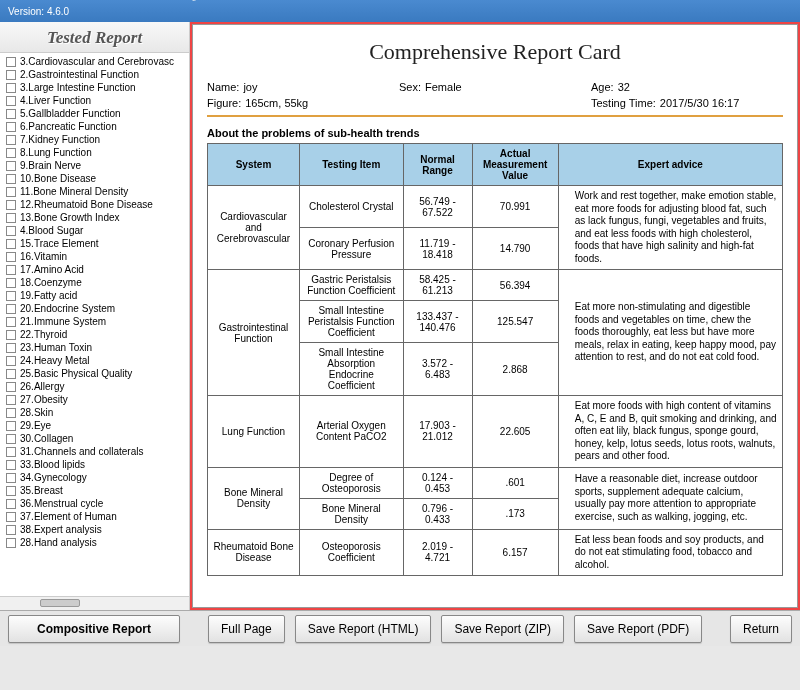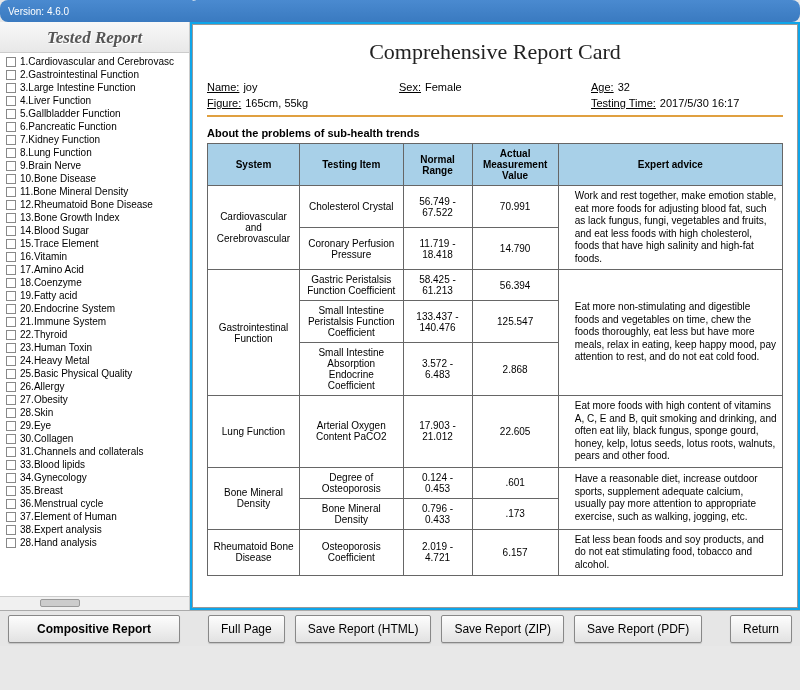--- a/index.html
+++ b/index.html
@@ -1,32 +1,32 @@
 <!DOCTYPE html>
 <html><head>
 <meta charset="utf-8">
 <style>
 * { box-sizing: border-box; margin: 0; padding: 0; }
 body { font-family: Arial, sans-serif; font-size: 11px; background: #e8e8e8; width: 800px; height: 690px; overflow: hidden; }
-.topbar { height: 19px; background: linear-gradient(#4a8ad0,#3a7ac0); color: #fff; font-size: 10px; padding: 11px 8px; display: flex; align-items: center; border-radius: 8px; }
+.topbar { height: 19px; background: linear-gradient(#4a8ad0,#3a7ac0); color: #fff; font-size: 10px; padding: 11px 8px; display: flex; align-items: center; }
 .topbar .ver { margin-right: 30px; }
 .topbar .menu { display: flex; gap: 20px; color: #cde; font-size: 10px; margin-left: 80px; flex-direction: column; }
 .container { display: flex; height: 588px; background: #f5f5f5; }
 .sidebar { width: 190px; border-right: 1px solid #ccc; background: #fff; display: flex; flex-direction: column; }
 .panel-title { font-family: Georgia, serif; font-size: 17px; font-style: italic; font-weight: bold; color: #555; text-align: center; padding: 6px 0 4px; background: linear-gradient(#f8f8f8,#e8e8e8); border-bottom: 1px solid #ccc; text-shadow: 1px 1px 0 #fff; }
 .tree { flex: 1; overflow-y: auto; padding: 2px 4px; }
 .tree-item { display: flex; align-items: center; padding: 1px 2px; font-size: 10px; white-space: nowrap; cursor: pointer; }
 .tree-icon { width: 10px; height: 10px; border: 1px solid #888; margin-right: 4px; background: #fff; flex-shrink: 0; }
 .scroll-stub { height: 14px; border-top: 1px solid #ccc; background: #f0f0f0; position: relative; }
 .scroll-stub .thumb { position: absolute; left: 40px; top: 2px; width: 40px; height: 8px; background: #ccc; border: 1px solid #999; border-radius: 2px; }
-.main { flex: 1; background: #0ea5e9; display: flex; }
+.main { flex: 1; background: #ef4444; display: flex; }
 .report-area { flex: 1; background: #fff; margin: 2px; padding: 8px 14px; overflow: hidden; border: 1px solid #999; }
 .report-title { font-family: Georgia, serif; font-size: 22px; text-align: center; margin: 6px 0 14px; color: #222; }
 .info-row { display: flex; font-size: 11px; padding: 2px 0; }
-.info-row .lbl { margin-right: 4px; text-decoration: underline; }
+.info-row .lbl { margin-right: 4px; }
 .info-row .col { flex: 1; }
 .divider { border-top: 2px solid #e0a040; margin: 4px 0 10px; }
 .section-title { font-weight: bold; font-size: 11px; margin-bottom: 4px; }
 table { border-collapse: collapse; width: 100%; font-size: 10px; table-layout: fixed; }
 th, td { border: 1px solid #666; padding: 4px 5px; text-align: center; vertical-align: middle; }
 th { background: #a8d0e8; font-weight: bold; }
 td.advice { text-align: left; font-size: 10px; line-height: 1.25; padding-left: 16px; }
 .bottombar { height: 36px; background: #e6e6e6; border-top: 1px solid #aaa; display: flex; align-items: center; padding: 0 8px; gap: 10px; }
 .btn { background: linear-gradient(#fdfdfd,#e2e2e2); border: 1px solid #888; border-radius: 2px; padding: 6px 12px; font-size: 12px; cursor: pointer; box-shadow: 0 1px 1px rgba(0,0,0,.15); }
 .btn-side { width: 172px; font-weight: bold; }
@@ -50,21 +50,21 @@
       <span>About</span>
     </div>
 </div>
 
 <div class="container">
   <div class="sidebar">
     <div class="panel-title">Tested Report</div>
     <div class="tree" id="tree">
         <div class="tree-item">
           <span class="tree-icon"></span>
-          <span>1.Cardiovascular and Cerebrovasc</span>
+          <span>3.Cardiovascular and Cerebrovasc</span>
         </div>
         <div class="tree-item">
           <span class="tree-icon"></span>
           <span>2.Gastrointestinal Function</span>
         </div>
         <div class="tree-item">
           <span class="tree-icon"></span>
           <span>3.Large Intestine Function</span>
         </div>
         <div class="tree-item">
@@ -102,21 +102,21 @@
         <div class="tree-item">
           <span class="tree-icon"></span>
           <span>12.Rheumatoid Bone Disease</span>
         </div>
         <div class="tree-item">
           <span class="tree-icon"></span>
           <span>13.Bone Growth Index</span>
         </div>
         <div class="tree-item">
           <span class="tree-icon"></span>
-          <span>14.Blood Sugar</span>
+          <span>4.Blood Sugar</span>
         </div>
         <div class="tree-item">
           <span class="tree-icon"></span>
           <span>15.Trace Element</span>
         </div>
         <div class="tree-item">
           <span class="tree-icon"></span>
           <span>16.Vitamin</span>
         </div>
         <div class="tree-item">

